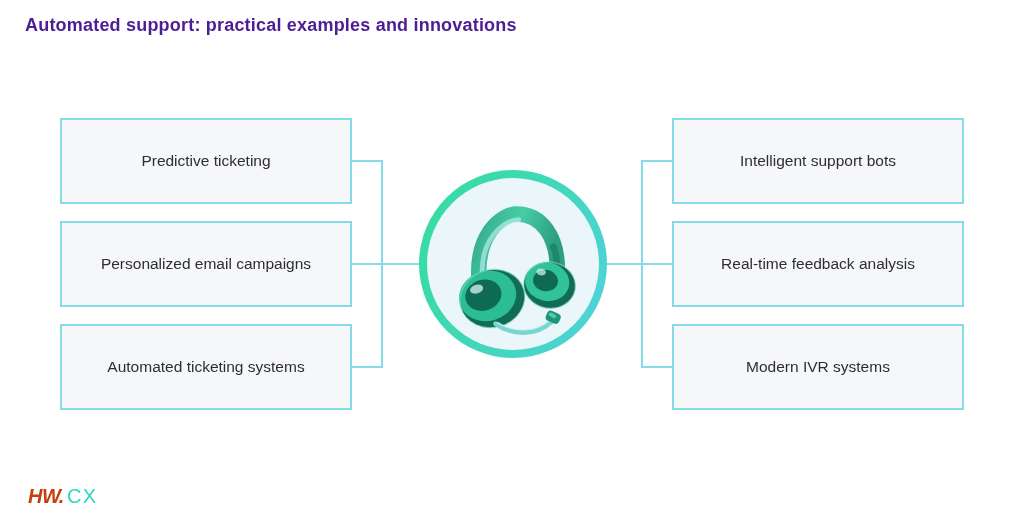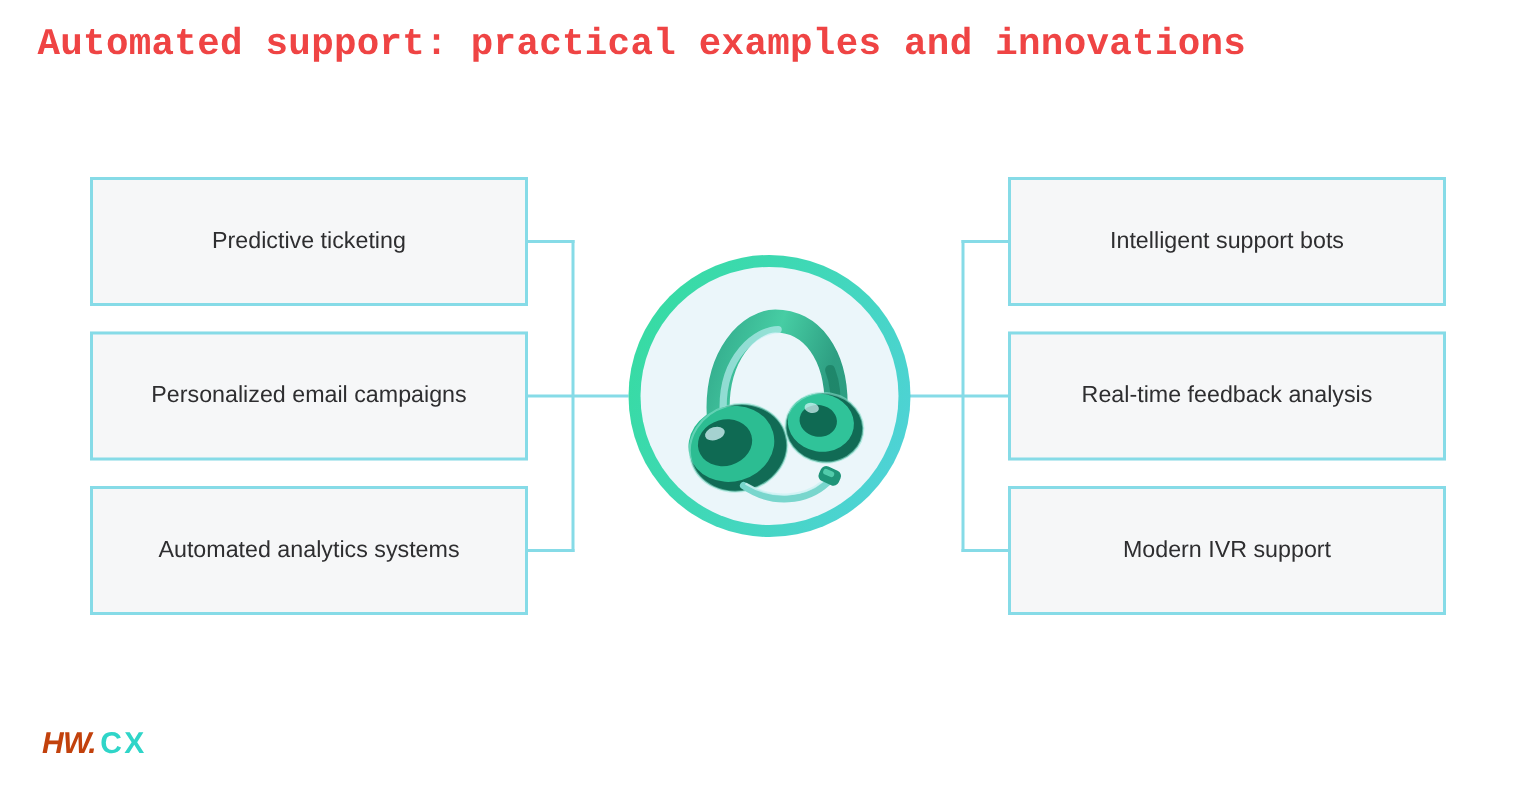--- a/index.html
+++ b/index.html
@@ -9,25 +9,25 @@
     width: 1024px;
     height: 529px;
     background: #ffffff;
     overflow: hidden;
     font-family: "Liberation Sans", sans-serif;
   }
   .title {
     position: absolute;
     left: 25px;
     top: 15px;
-    font-family: Liberation Mono, monospace;
+    font-family: Liberation Sans, sans-serif;
     font-weight: 700;
-    font-size: 25px;
+    font-size: 18px;
     letter-spacing: 0.2px;
-    color: #ef4444;
+    color: #4c1d95;
   }
   .node-box {
     position: absolute;
     width: 292px;
     height: 86px;
     background: #f6f7f8;
     border: 2px solid #86dbe7;
     display: flex;
     align-items: center;
     justify-content: center;
@@ -72,51 +72,51 @@
     line-height: 22px;
     white-space: nowrap;
   }
   .logo-primary {
     font-weight: 800;
     font-style: italic;
     letter-spacing: -0.5px;
     color: #c2410c;
   }
   .logo-secondary {
-    font-weight: 700;
+    font-weight: 400;
     letter-spacing: 1.5px;
     color: #2fd5c8;
     margin-left: 3px;
   }
 </style>
 </head>
 <body>
 
 <div class="canvas">
 
   <div class="title">Automated support: practical examples and innovations</div>
 
   <div class="node-box col-left row-1">
     <span>Predictive ticketing</span>
   </div>
   <div class="node-box col-left row-2">
     <span>Personalized email campaigns</span>
   </div>
   <div class="node-box col-left row-3">
-    <span>Automated analytics systems</span>
+    <span>Automated ticketing systems</span>
   </div>
 
   <div class="node-box col-right row-1">
     <span>Intelligent support bots</span>
   </div>
   <div class="node-box col-right row-2">
     <span>Real-time feedback analysis</span>
   </div>
   <div class="node-box col-right row-3">
-    <span>Modern IVR support</span>
+    <span>Modern IVR systems</span>
   </div>
 
   <div class="connector" style="left:352px; top:160px; width:31px; height:2px;"></div>
   <div class="connector" style="left:352px; top:263px; width:67px; height:2px;"></div>
   <div class="connector" style="left:352px; top:366px; width:31px; height:2px;"></div>
   <div class="connector" style="left:381px; top:160px; width:2px; height:208px;"></div>
 
   <div class="connector" style="left:641px; top:160px; width:31px; height:2px;"></div>
   <div class="connector" style="left:605px; top:263px; width:67px; height:2px;"></div>
   <div class="connector" style="left:641px; top:366px; width:31px; height:2px;"></div>

